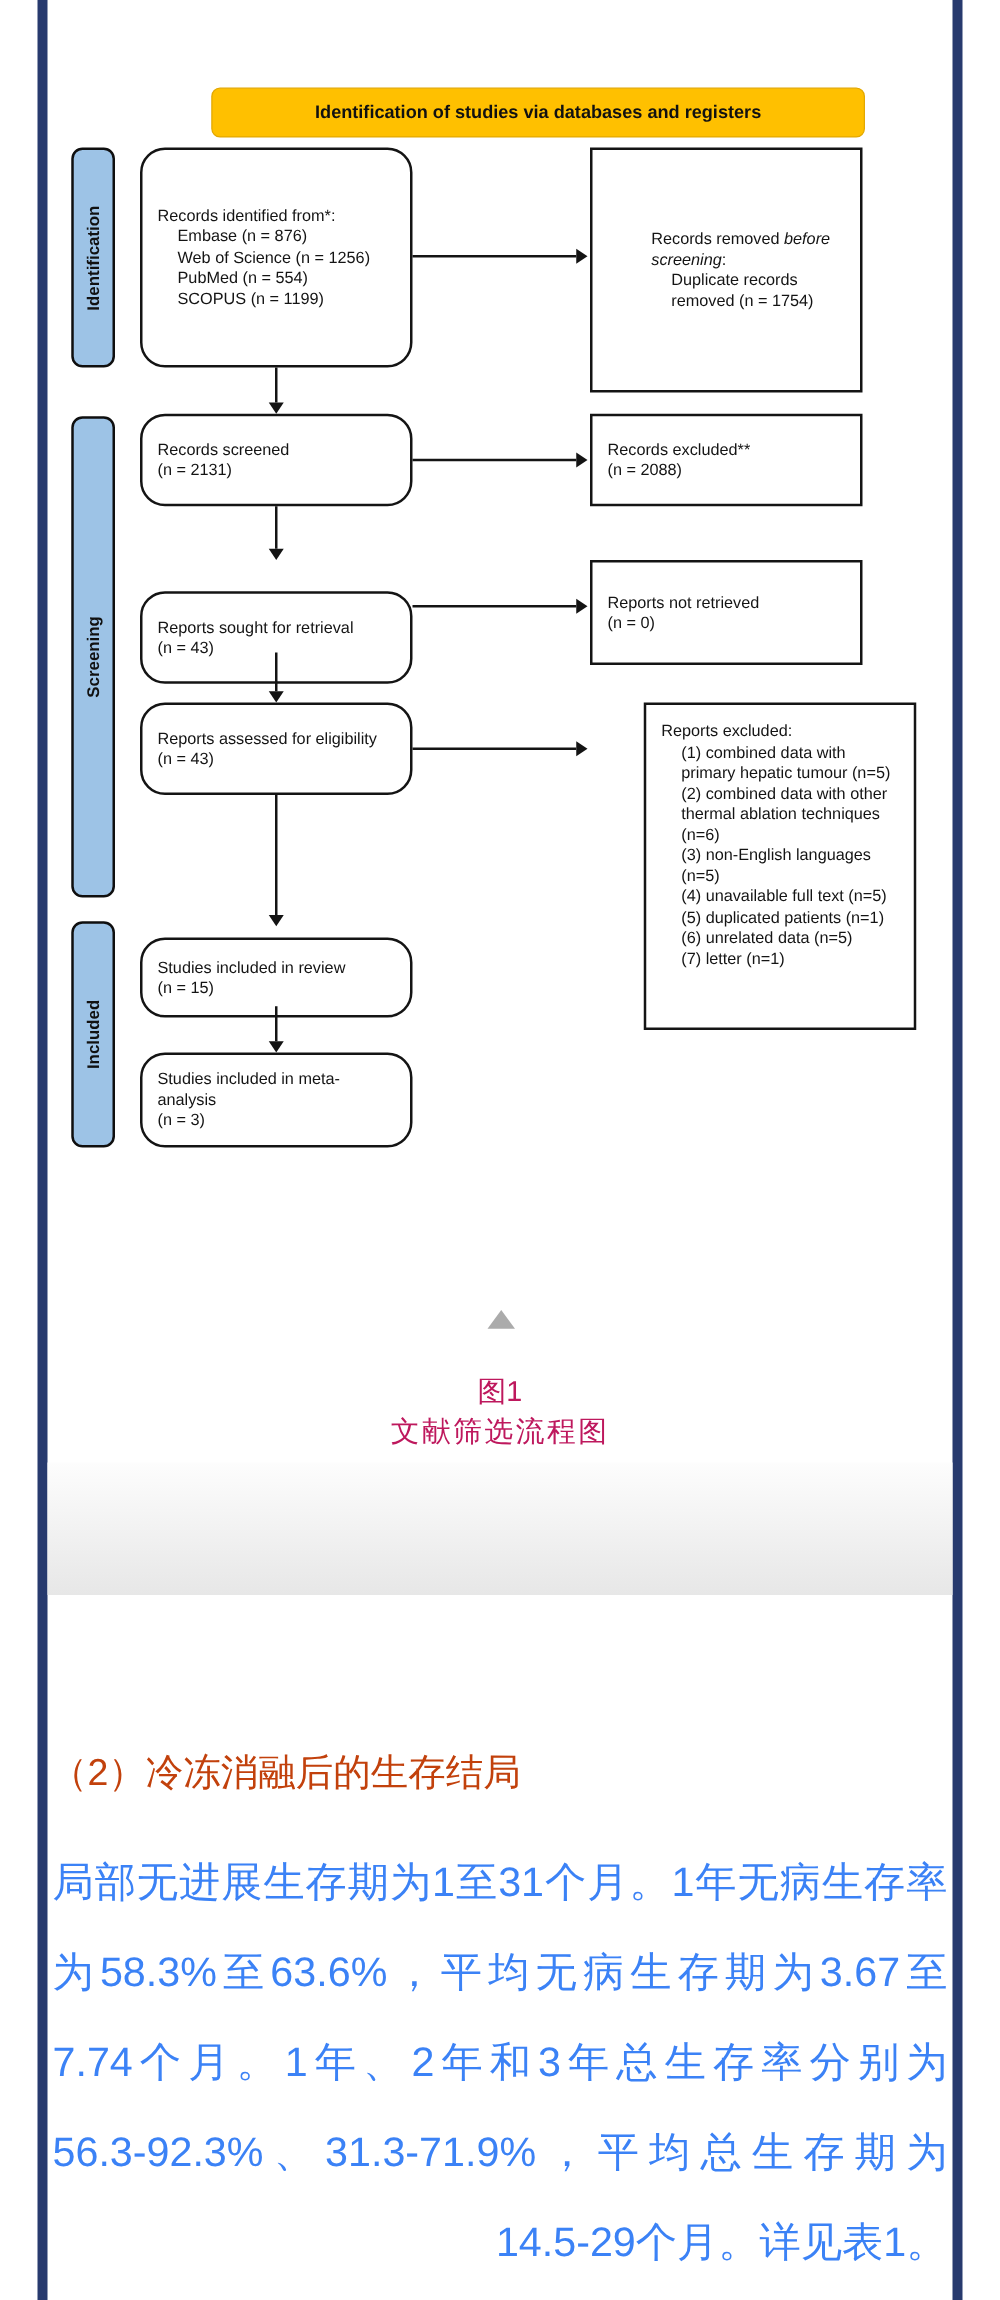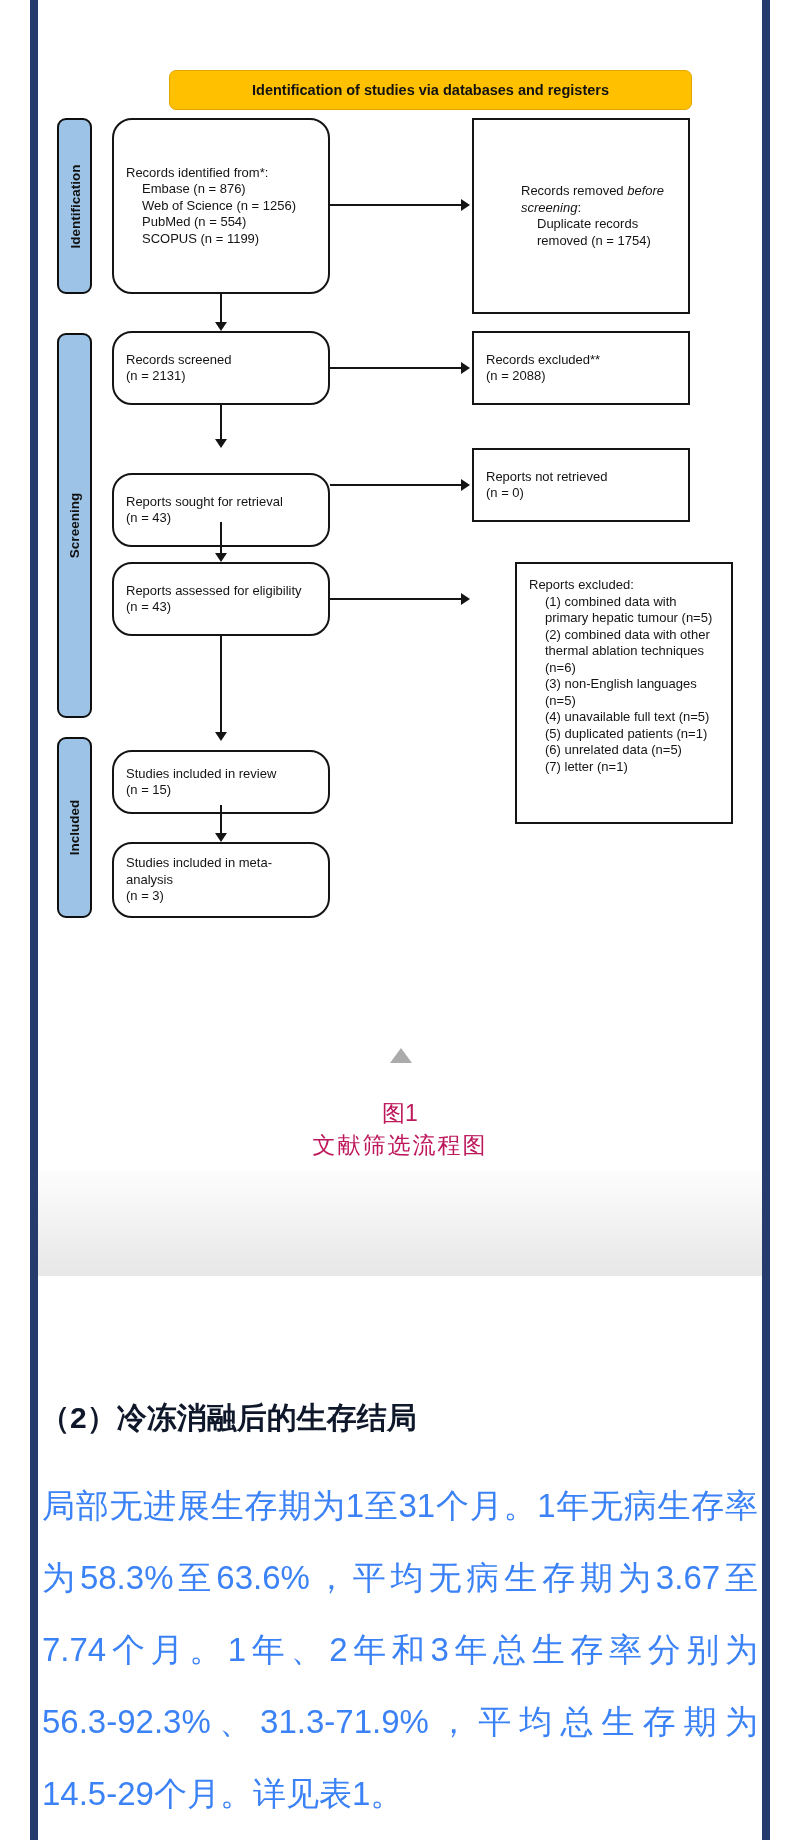--- a/index.html
+++ b/index.html
@@ -24,21 +24,21 @@
       display:flex;flex-direction:column;justify-content:center;padding:6px 10px 6px 12px;box-sizing:border-box;}
   .col-l{left:112px;width:218px;border-radius:20px;}
   .col-r{left:472px;width:218px;}
   .bx-top{justify-content:flex-start;padding-top:13px;}
   .indent{padding-left:16px;}
   #bx-l1{top:118px;height:176px;}
   #bx-r1{top:118px;height:196px;padding-left:47px;}
   #bx-l2{top:331px;height:74px;}
   #bx-r2{top:331px;height:74px;}
   #bx-l3{top:448px;height:74px;margin-top:25px;}
-  #bx-r3{top:448px;height:74px;}
+  #bx-r3{top:448px;height:84px;}
   #bx-l4{top:562px;height:74px;}
   #bx-r4{top:562px;height:262px;margin-left:43px;}
   #bx-l5{top:750px;height:64px;}
   #bx-l6{top:842px;height:76px;}
 
   .vline{position:absolute;left:220px;width:2px;background:#141414;}
   .vhead{position:absolute;left:215px;width:0;height:0;
          border-left:6px solid transparent;border-right:6px solid transparent;border-top:9px solid #141414;}
   .hline{position:absolute;left:330px;height:2px;background:#141414;}
   .hhead{position:absolute;width:0;height:0;
@@ -49,24 +49,24 @@
             border-left:11px solid transparent;border-right:11px solid transparent;
             border-bottom:15px solid #ababab;}
   .fig-caption{position:absolute;left:38px;width:724px;text-align:center;color:#be185d;}
   #cap-fig{top:1098px;font-size:23px;}
   #cap-title{top:1130px;font-size:23px;letter-spacing:2px;}
 
   .band{position:absolute;left:38px;top:1170px;width:724px;height:106px;
         background:linear-gradient(#fdfdfd,#e7e7e7);}
 
   
-  .sec-h{position:absolute;left:40px;top:1398px;width:716px;font-size:30px;font-weight:bold;color:#0f172a;}
+  .sec-h{position:absolute;left:40px;top:1398px;width:716px;font-size:30px;font-weight:normal;color:#c2410c;}
   .para{position:absolute;left:42px;top:1470px;width:716px;font-size:33px;line-height:72px;color:#3b82f6;}
   .para .jl{text-align:justify;text-align-last:justify;}
-  .para .jlast{text-align:left;}
+  .para .jlast{text-align:right;}
 </style>
 </head>
 <body>
 
 <div class="page">
   <div class="edge edge-left"></div>
   <div class="edge edge-right"></div>
 
   <div>
     <div class="banner">Identification of studies via databases and registers</div>

